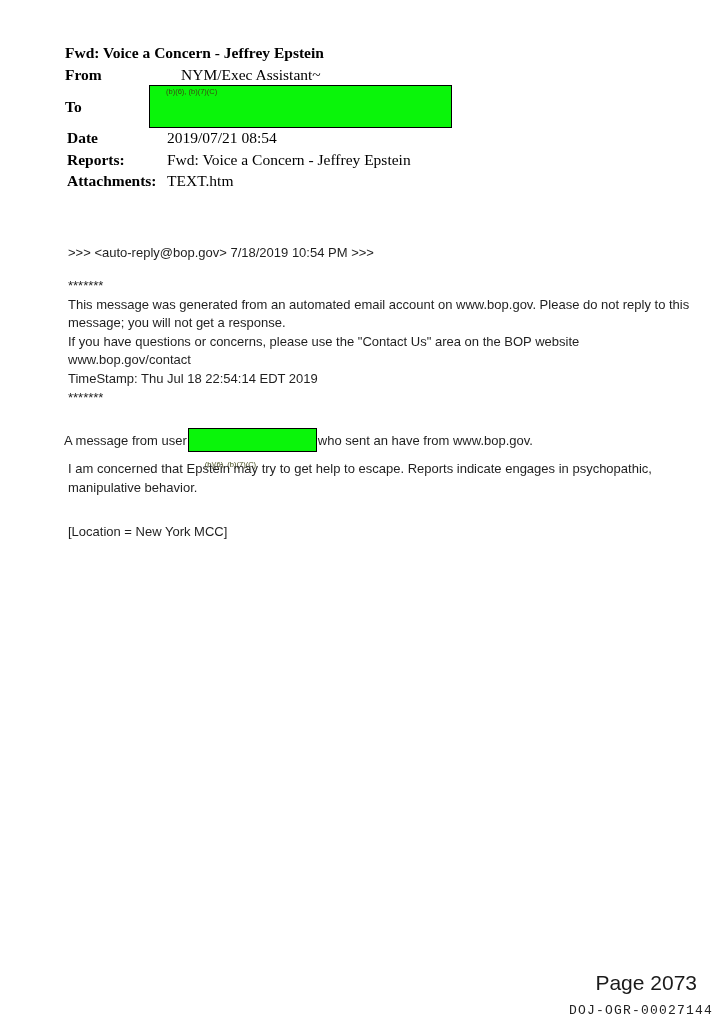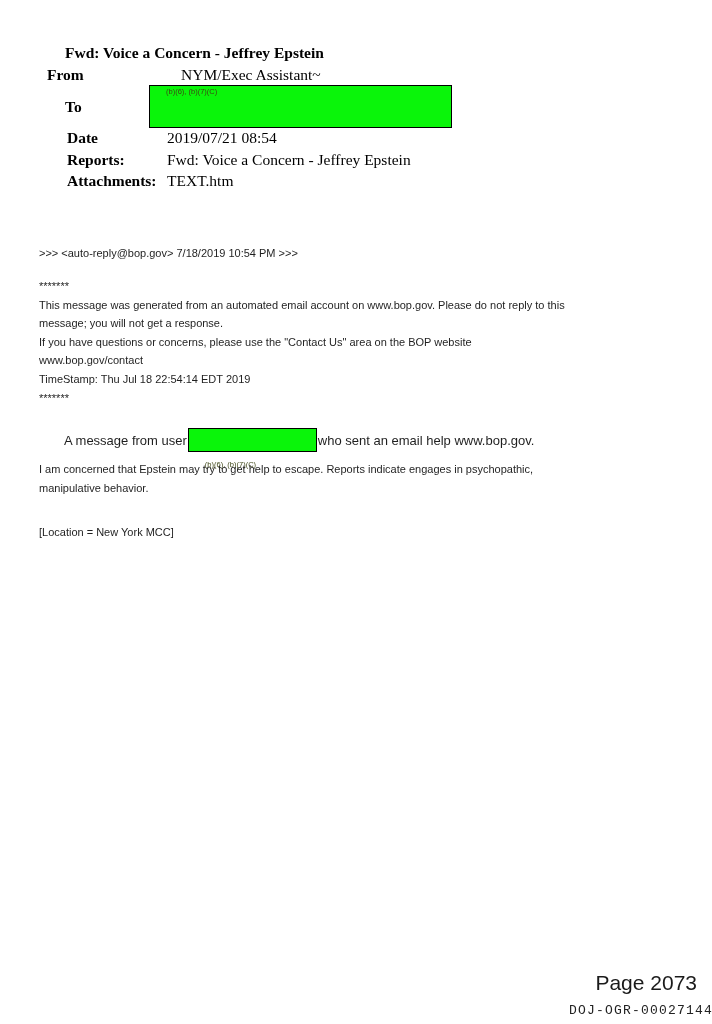--- a/index.html
+++ b/index.html
@@ -36,22 +36,22 @@
     font-family: "Liberation Sans", sans-serif;
     font-size: 7.5px;
     line-height: 9px;
     color: #3c4413;
     padding: 1px 0 0 16px;
     white-space: nowrap;
     overflow: hidden;
   }
   .body-block {
     position: absolute;
-    left: 27px;
-    font-size: 11px;
+    left: 56px;
+    font-size: 13px;
     line-height: 18.6px;
     white-space: pre;
     color: #1f1f1f;
   }
   .msg-row {
     position: absolute;
     left: 52px;
     top: 427px;
     height: 26px;
     display: flex;
@@ -89,21 +89,21 @@
     white-space: nowrap;
   }
 </style>
 </head>
 <body>
 
 <div class="page">
 
   <div class="hdr b" style="left:53px; top:44px;">Fwd: Voice a Concern - Jeffrey Epstein</div>
 
-  <div class="hdr b" style="left:35px; top:66px;">From</div>
+  <div class="hdr b" style="left:53px; top:66px;">From</div>
   <div class="hdr" style="left:169px; top:66px;font-family:Liberation Serif, serif;">NYM/Exec Assistant~</div>
 
   <div class="hdr b" style="left:53px; top:98px;">To</div>
   <div class="redaction" style="left: 137px; top: 85px; width: 303px; height: 43px; background-color: rgb(10, 245, 10);">
     <span class="redaction-code">(b)(6), (b)(7)(C)</span>
   </div>
 
   <div class="hdr b" style="left:55px; top:129px;">Date</div>
   <div class="hdr" style="left:155px; top:129px;">2019/07/21 08:54</div>
 
@@ -121,21 +121,21 @@
 If you have questions or concerns, please use the "Contact Us" area on the BOP website
 www.bop.gov/contact
 TimeStamp: Thu Jul 18 22:54:14 EDT 2019
 *******</div>
 
   <div class="msg-row">
     <span>A message from user</span>
     <span class="redaction-inline" style="background-color: rgb(10, 245, 10);">
       <span class="redaction-code">(b)(6), (b)(7)(C)</span>
     </span>
-    <span>who sent an email help www.bop.gov.</span>
+    <span>who sent an have from www.bop.gov.</span>
   </div>
 
   <div class="body-block" style="top:460px;">I am concerned that Epstein may try to get help to escape. Reports indicate engages in psychopathic,
 manipulative behavior.</div>
 
   <div class="body-block" style="top:523px;">[Location = New York MCC]</div>
 
   <div class="footer-page">Page 2073</div>
   <div class="footer-doc">DOJ-OGR-00027144</div>
 

